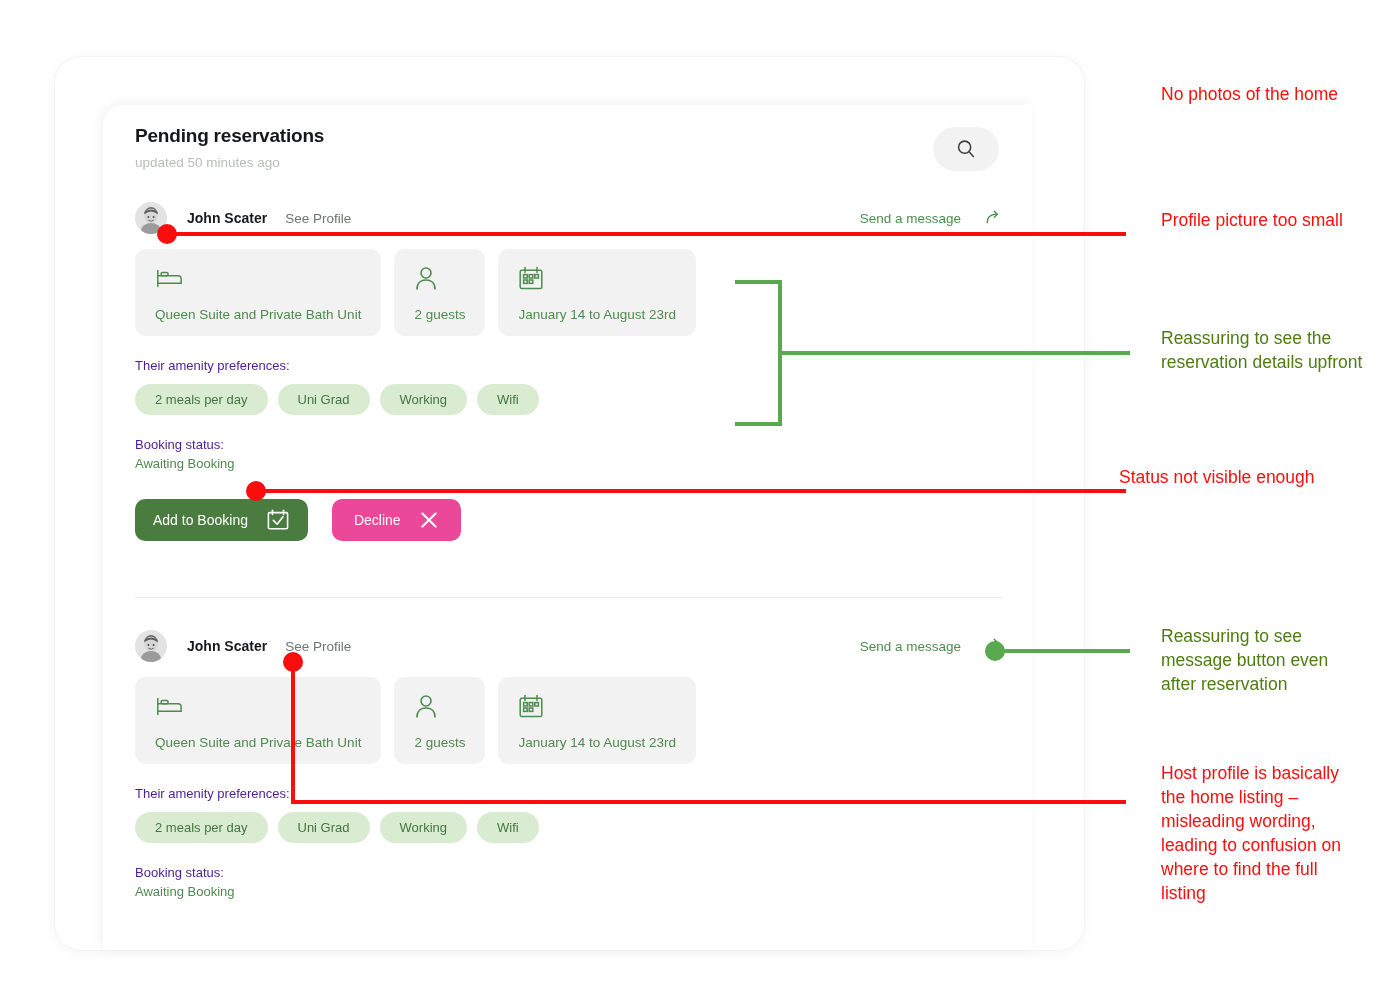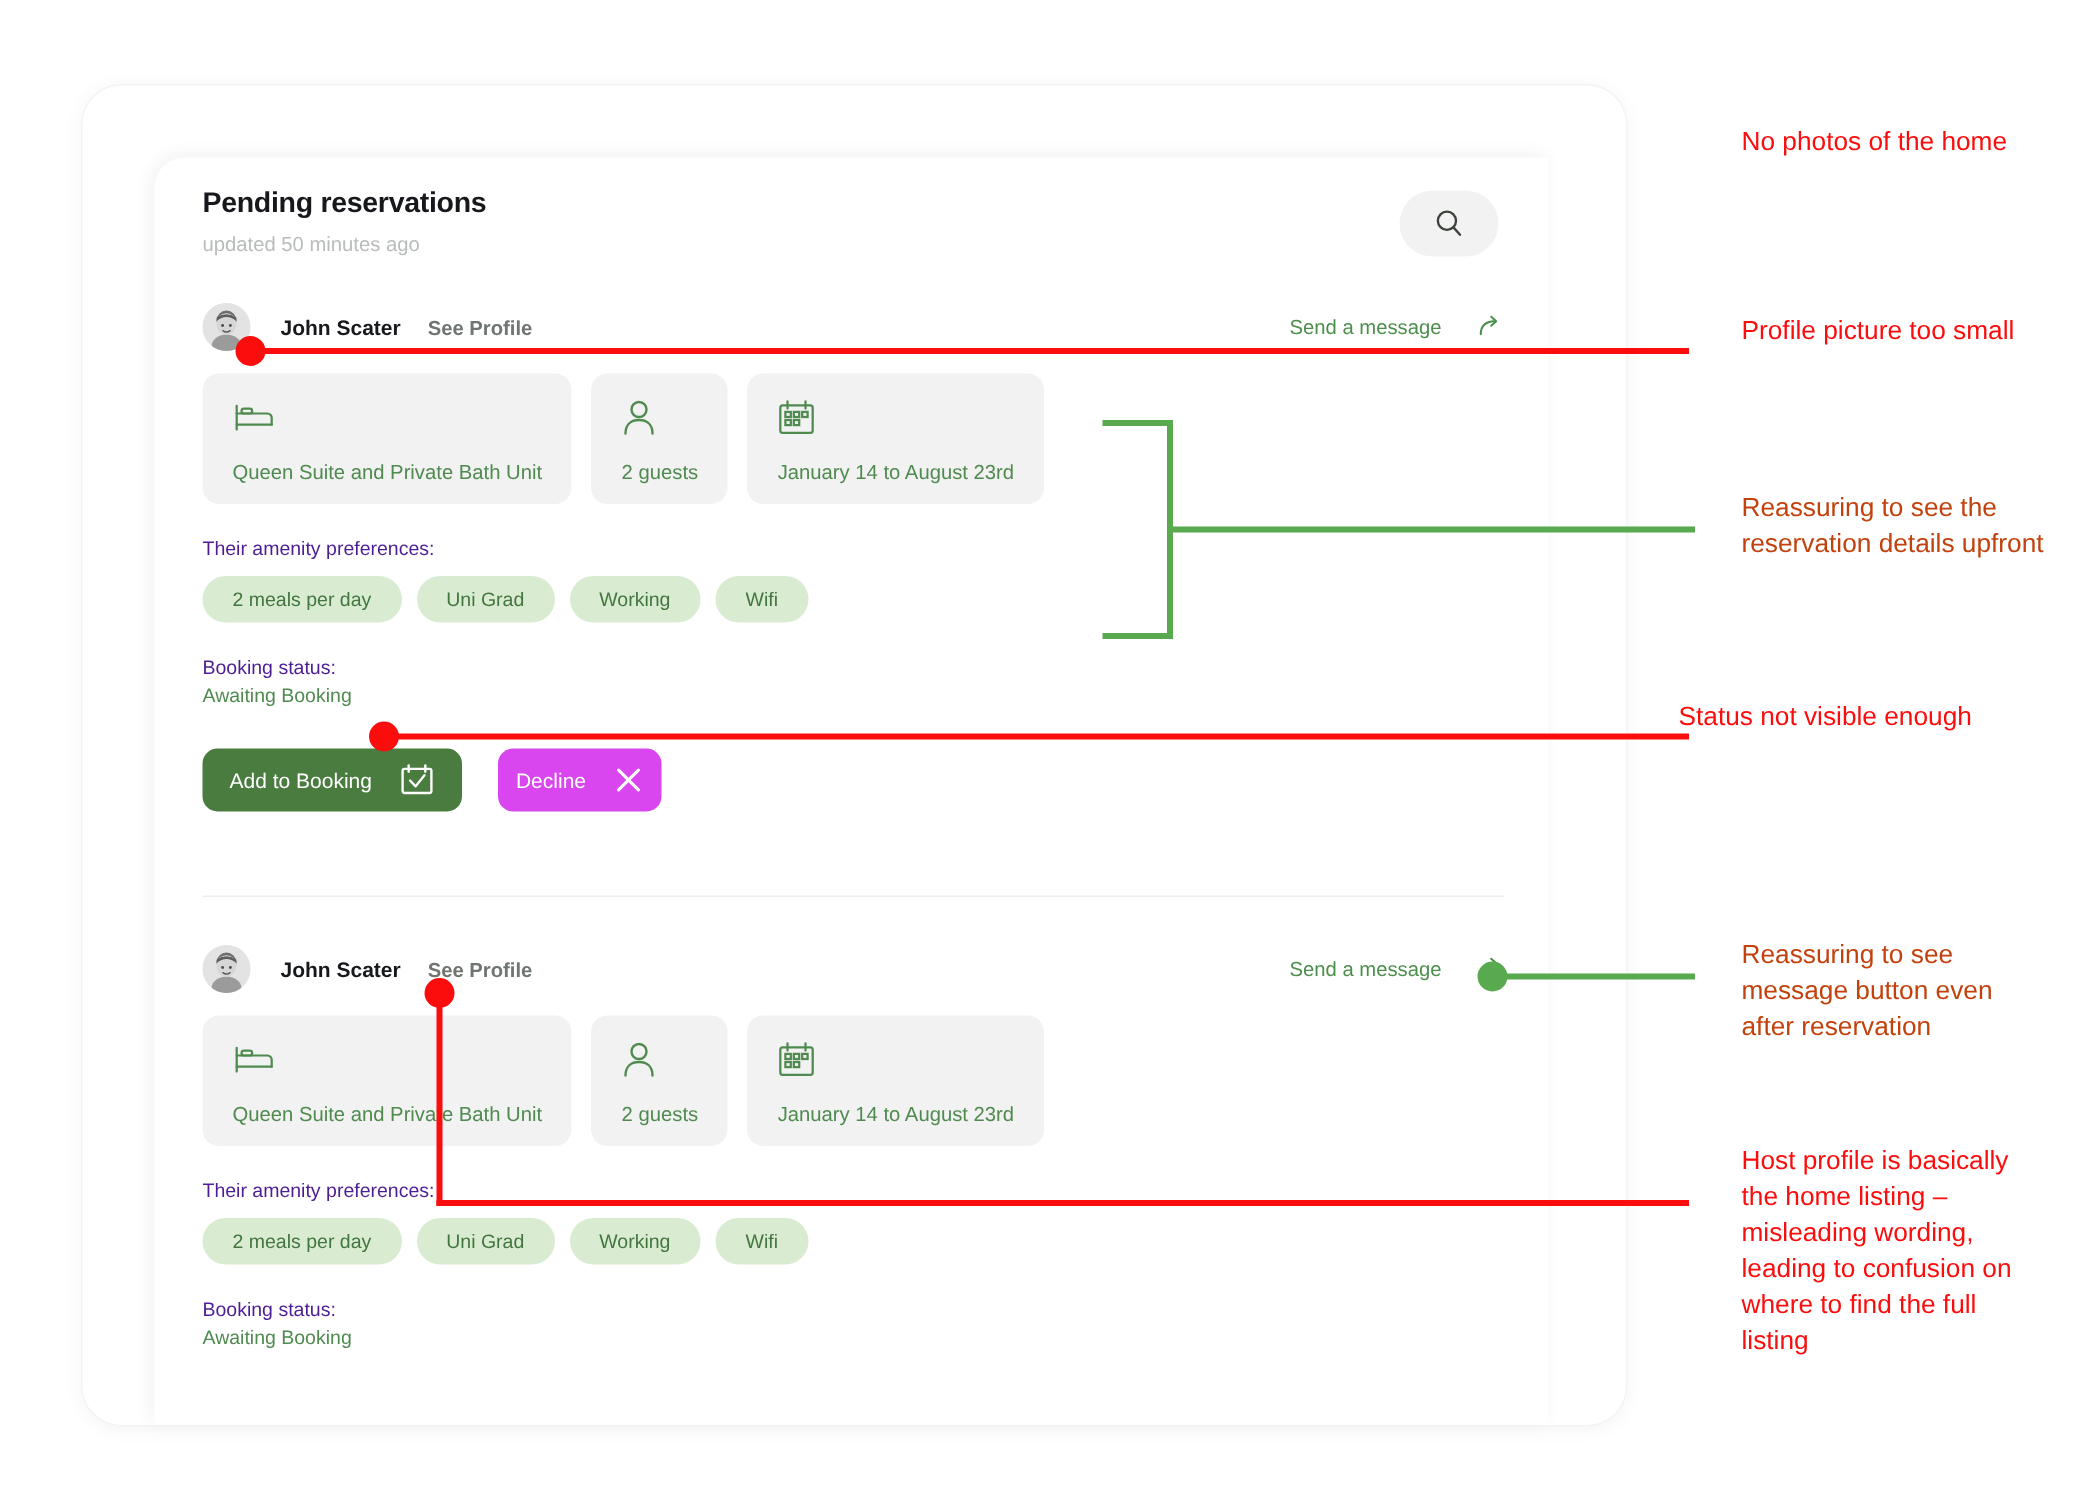--- a/index.html
+++ b/index.html
@@ -56,21 +56,21 @@
   }
   .avatar {
     width: 32px; height: 32px; border-radius: 50%;
     background: #e7e7e7; overflow: hidden; flex: 0 0 auto;
     position: relative;
   }
   .person-name {
     margin-left: 20px; font-size: 14px; font-weight: bold; color: #16181c;
   }
   .see-profile {
-    margin-left: 18px; font-size: 13.5px; color: #6f7570; cursor: pointer; font-weight: bold;
+    margin-left: 18px; font-size: 13.5px; color: #6f7570; cursor: pointer;
   }
   .msg-group {
     position: absolute; right: 0; top: 50%; transform: translateY(-50%);
     display: flex; align-items: center; gap: 23px; cursor: pointer;
   }
   .msg-label { font-size: 13.5px; color: #4c8f4c; }
 
   
   .detail-row { display: flex; gap: 13px; margin-top: 13px; }
   .detail-card {
@@ -100,35 +100,35 @@
 
   
   .action-row { display: flex; gap: 24px; margin-top: 28px; }
   .btn {
     border: none; border-radius: 10px; cursor: pointer;
     display: flex; align-items: center; gap: 18px;
     padding: 0 18px; height: 42px;
     font-size: 14px; color: #ffffff;
   }
   .btn-add { background: #4a7c40; }
-  .btn-decline { background: #d946ef; padding: 0 12px; }
+  .btn-decline { background: #ec4899; padding: 0 22px; }
 
   
   .separator {
     position: absolute; left: 32px; top: 492px;
     width: 868px; height: 1px; background: #ededed;
   }
 
   
   .anno {
     position: absolute; width: 205px;
     font-size: 17.5px; line-height: 24px; font-weight: 500;
   }
   .anno.red { color: #fb0d0d; }
-  .anno.green { color: #c2410c; }
+  .anno.green { color: #4d7c0f; }
 
   
   .line { position: absolute; }
   .hline-red { height: 4px; background: #fb0d0d; }
   .vline-red { width: 4px; background: #fb0d0d; }
   .hline-green { height: 4px; background: #59a94f; }
   .vline-green { width: 4px; background: #59a94f; }
   .dot-red {
     position: absolute; width: 20px; height: 20px;
     border-radius: 50%; background: #fb0d0d;

